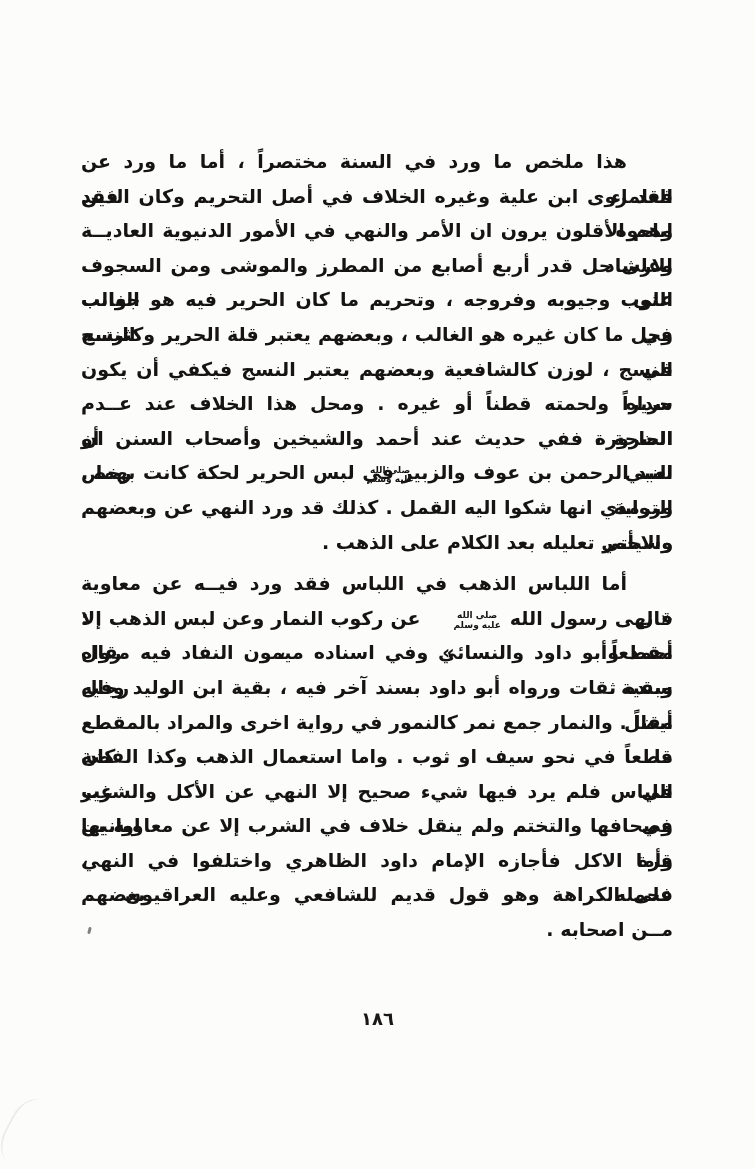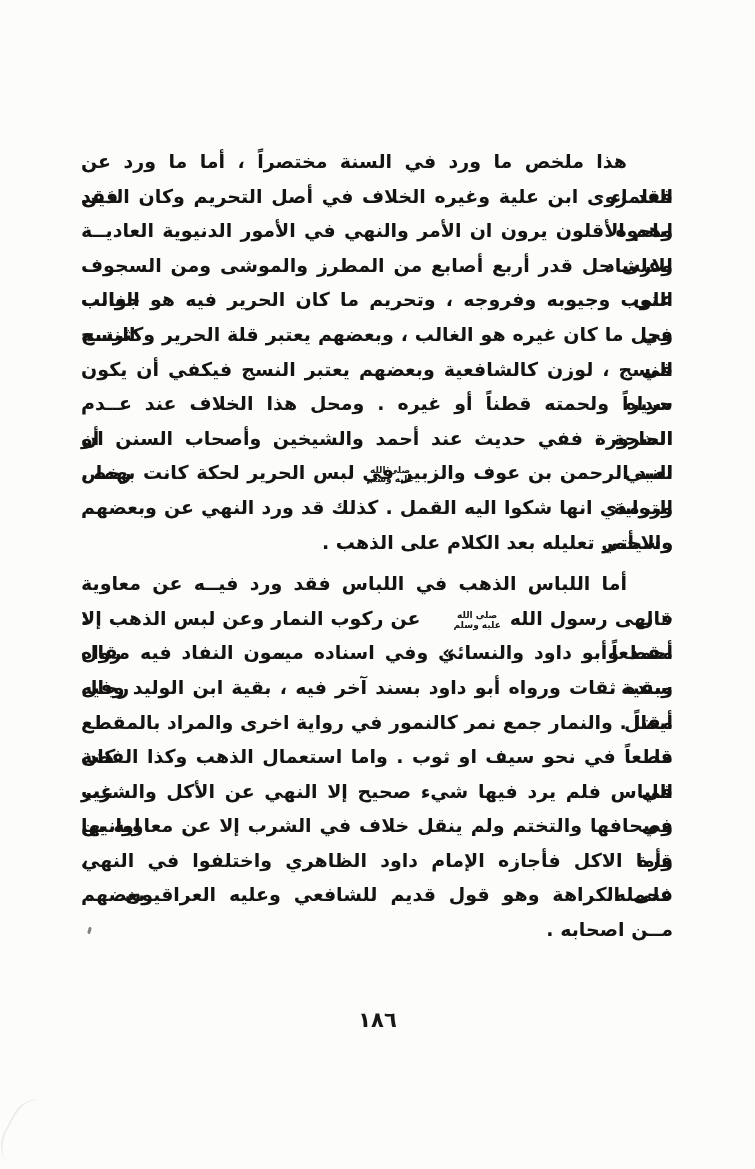--- a/index.html
+++ b/index.html
@@ -54,21 +54,21 @@
     text-align-last: center;
   }
   .honorific span { display: block; white-space: nowrap; margin-left: 24px; }
   .page-number {
     position: absolute;
     top: 1008px;
     left: 0;
     width: 755px;
     text-align: center;
     direction: rtl;
-    font-size: 21px;
+    font-size: 18px;
     font-weight: 700;
     letter-spacing: 4px;
     color: #1a1816;
   }
   .scan-smudge {
     position: absolute;
     left: 6px;
     bottom: 0px;
     width: 46px;
     height: 70px;

